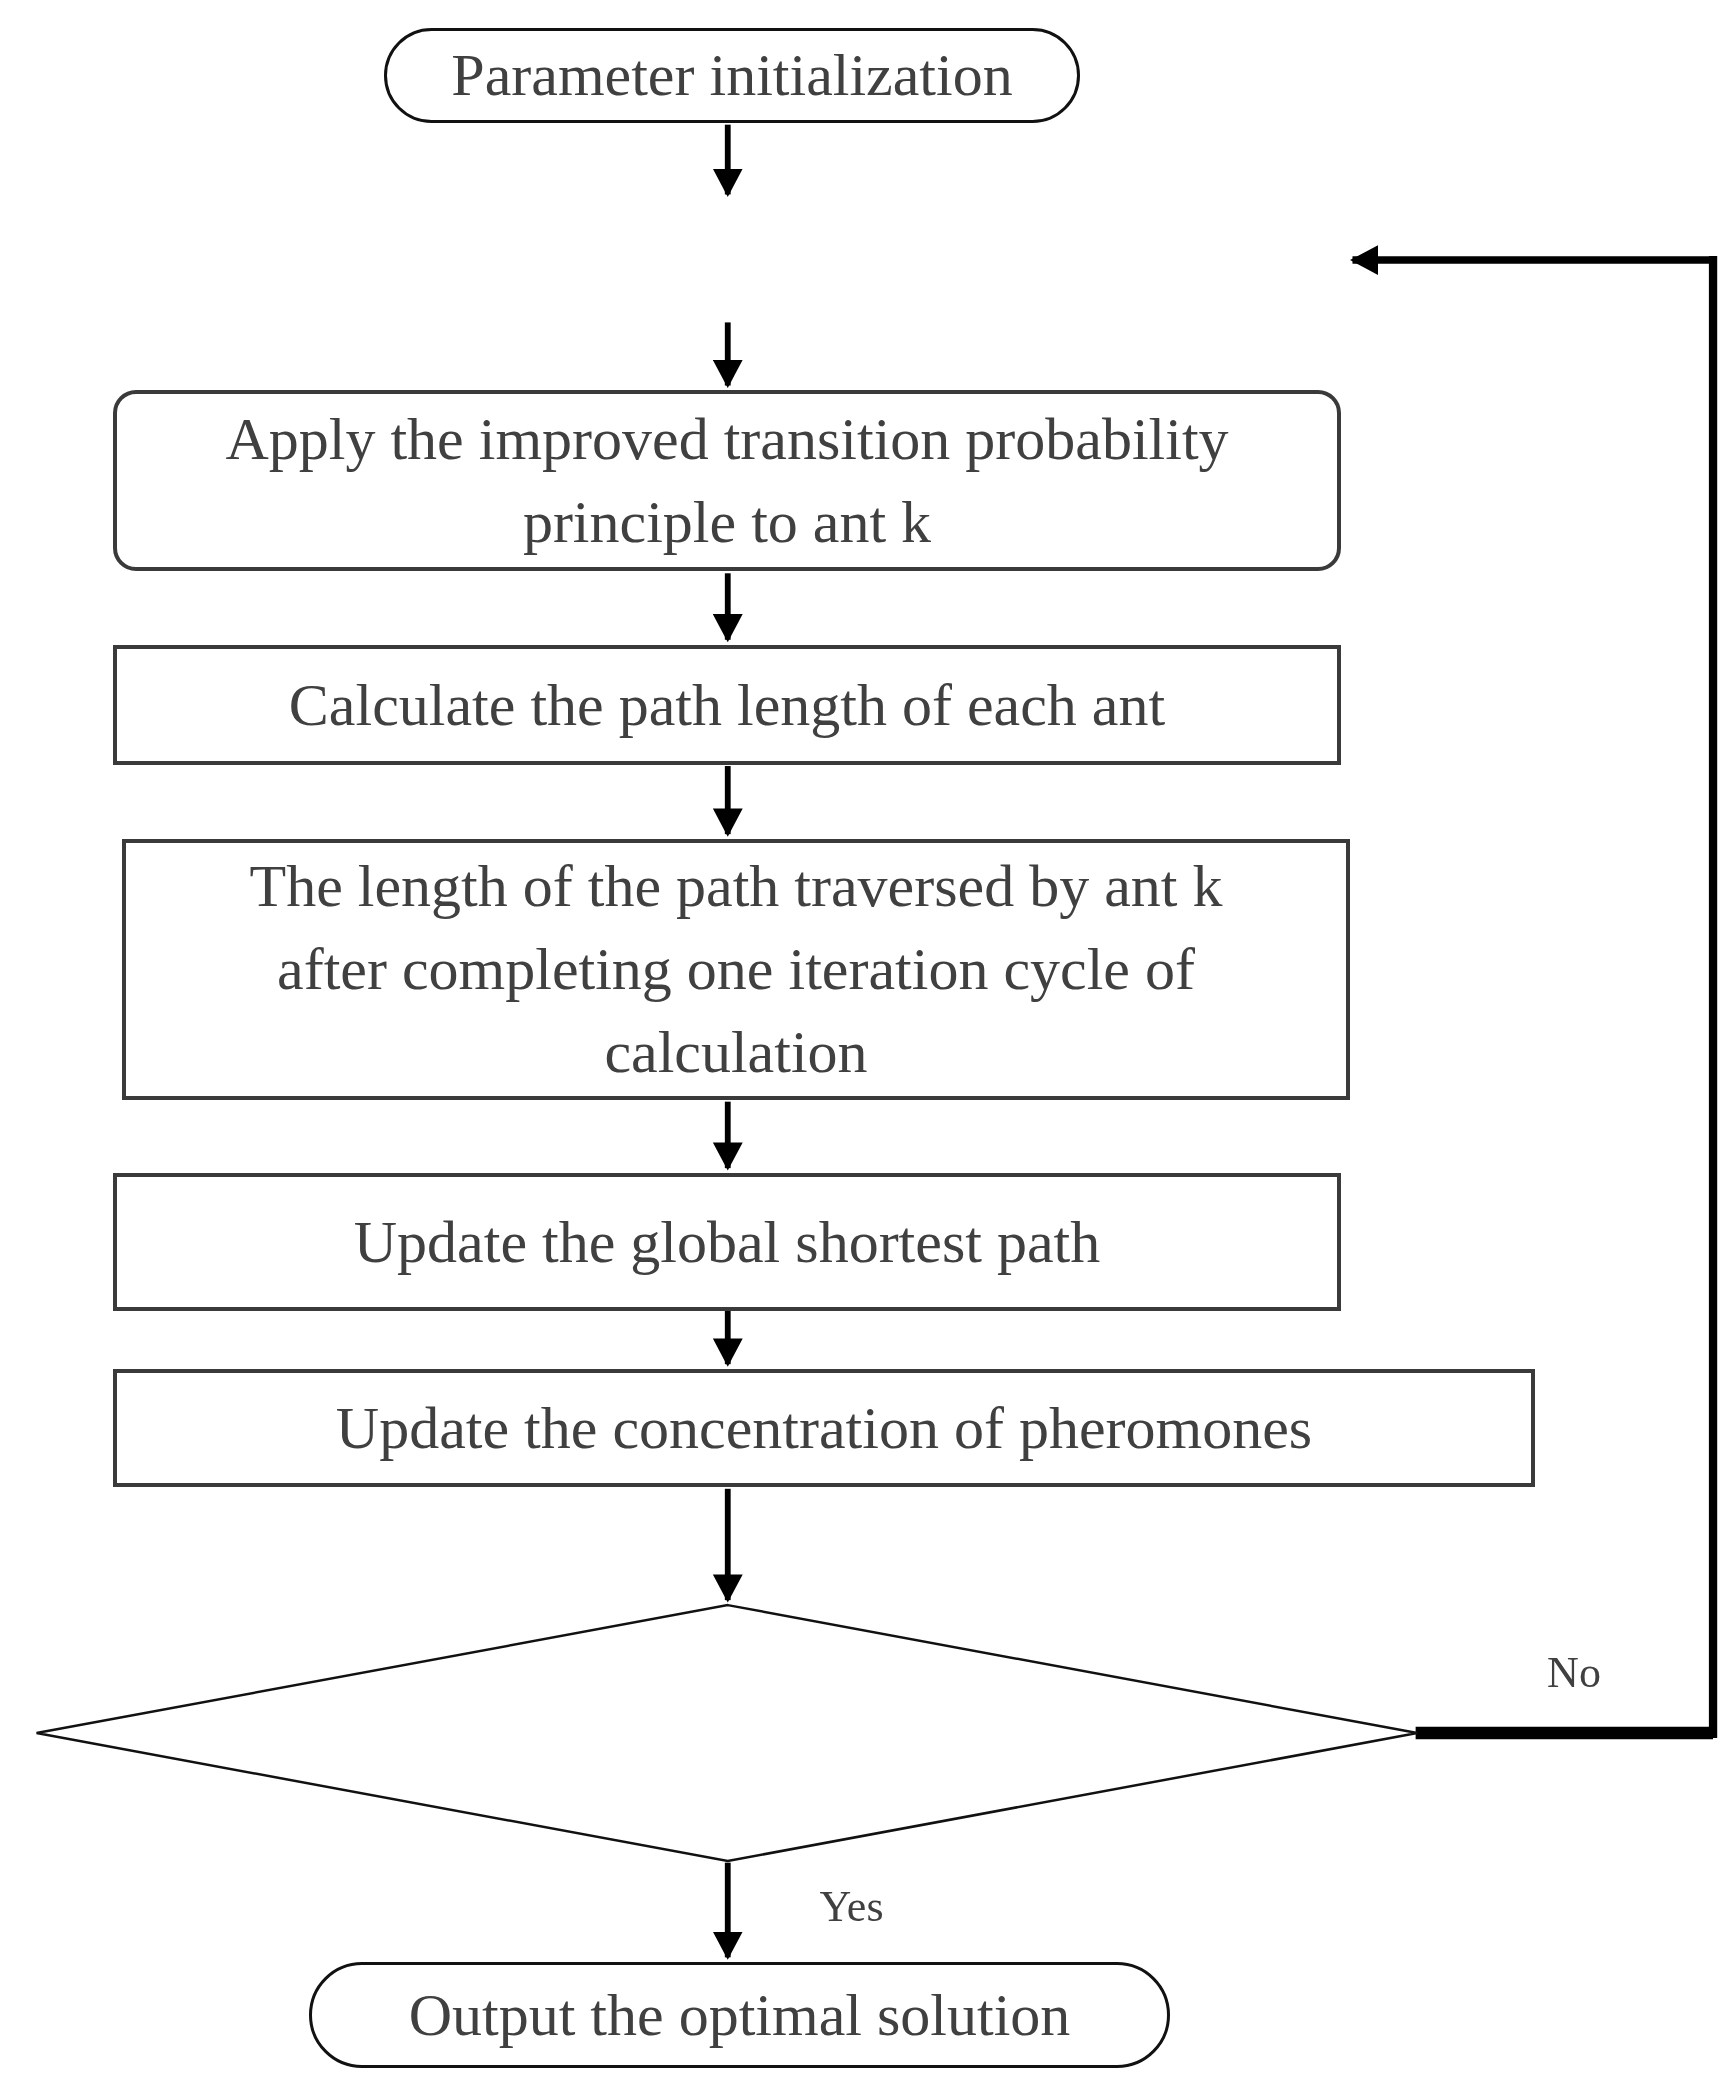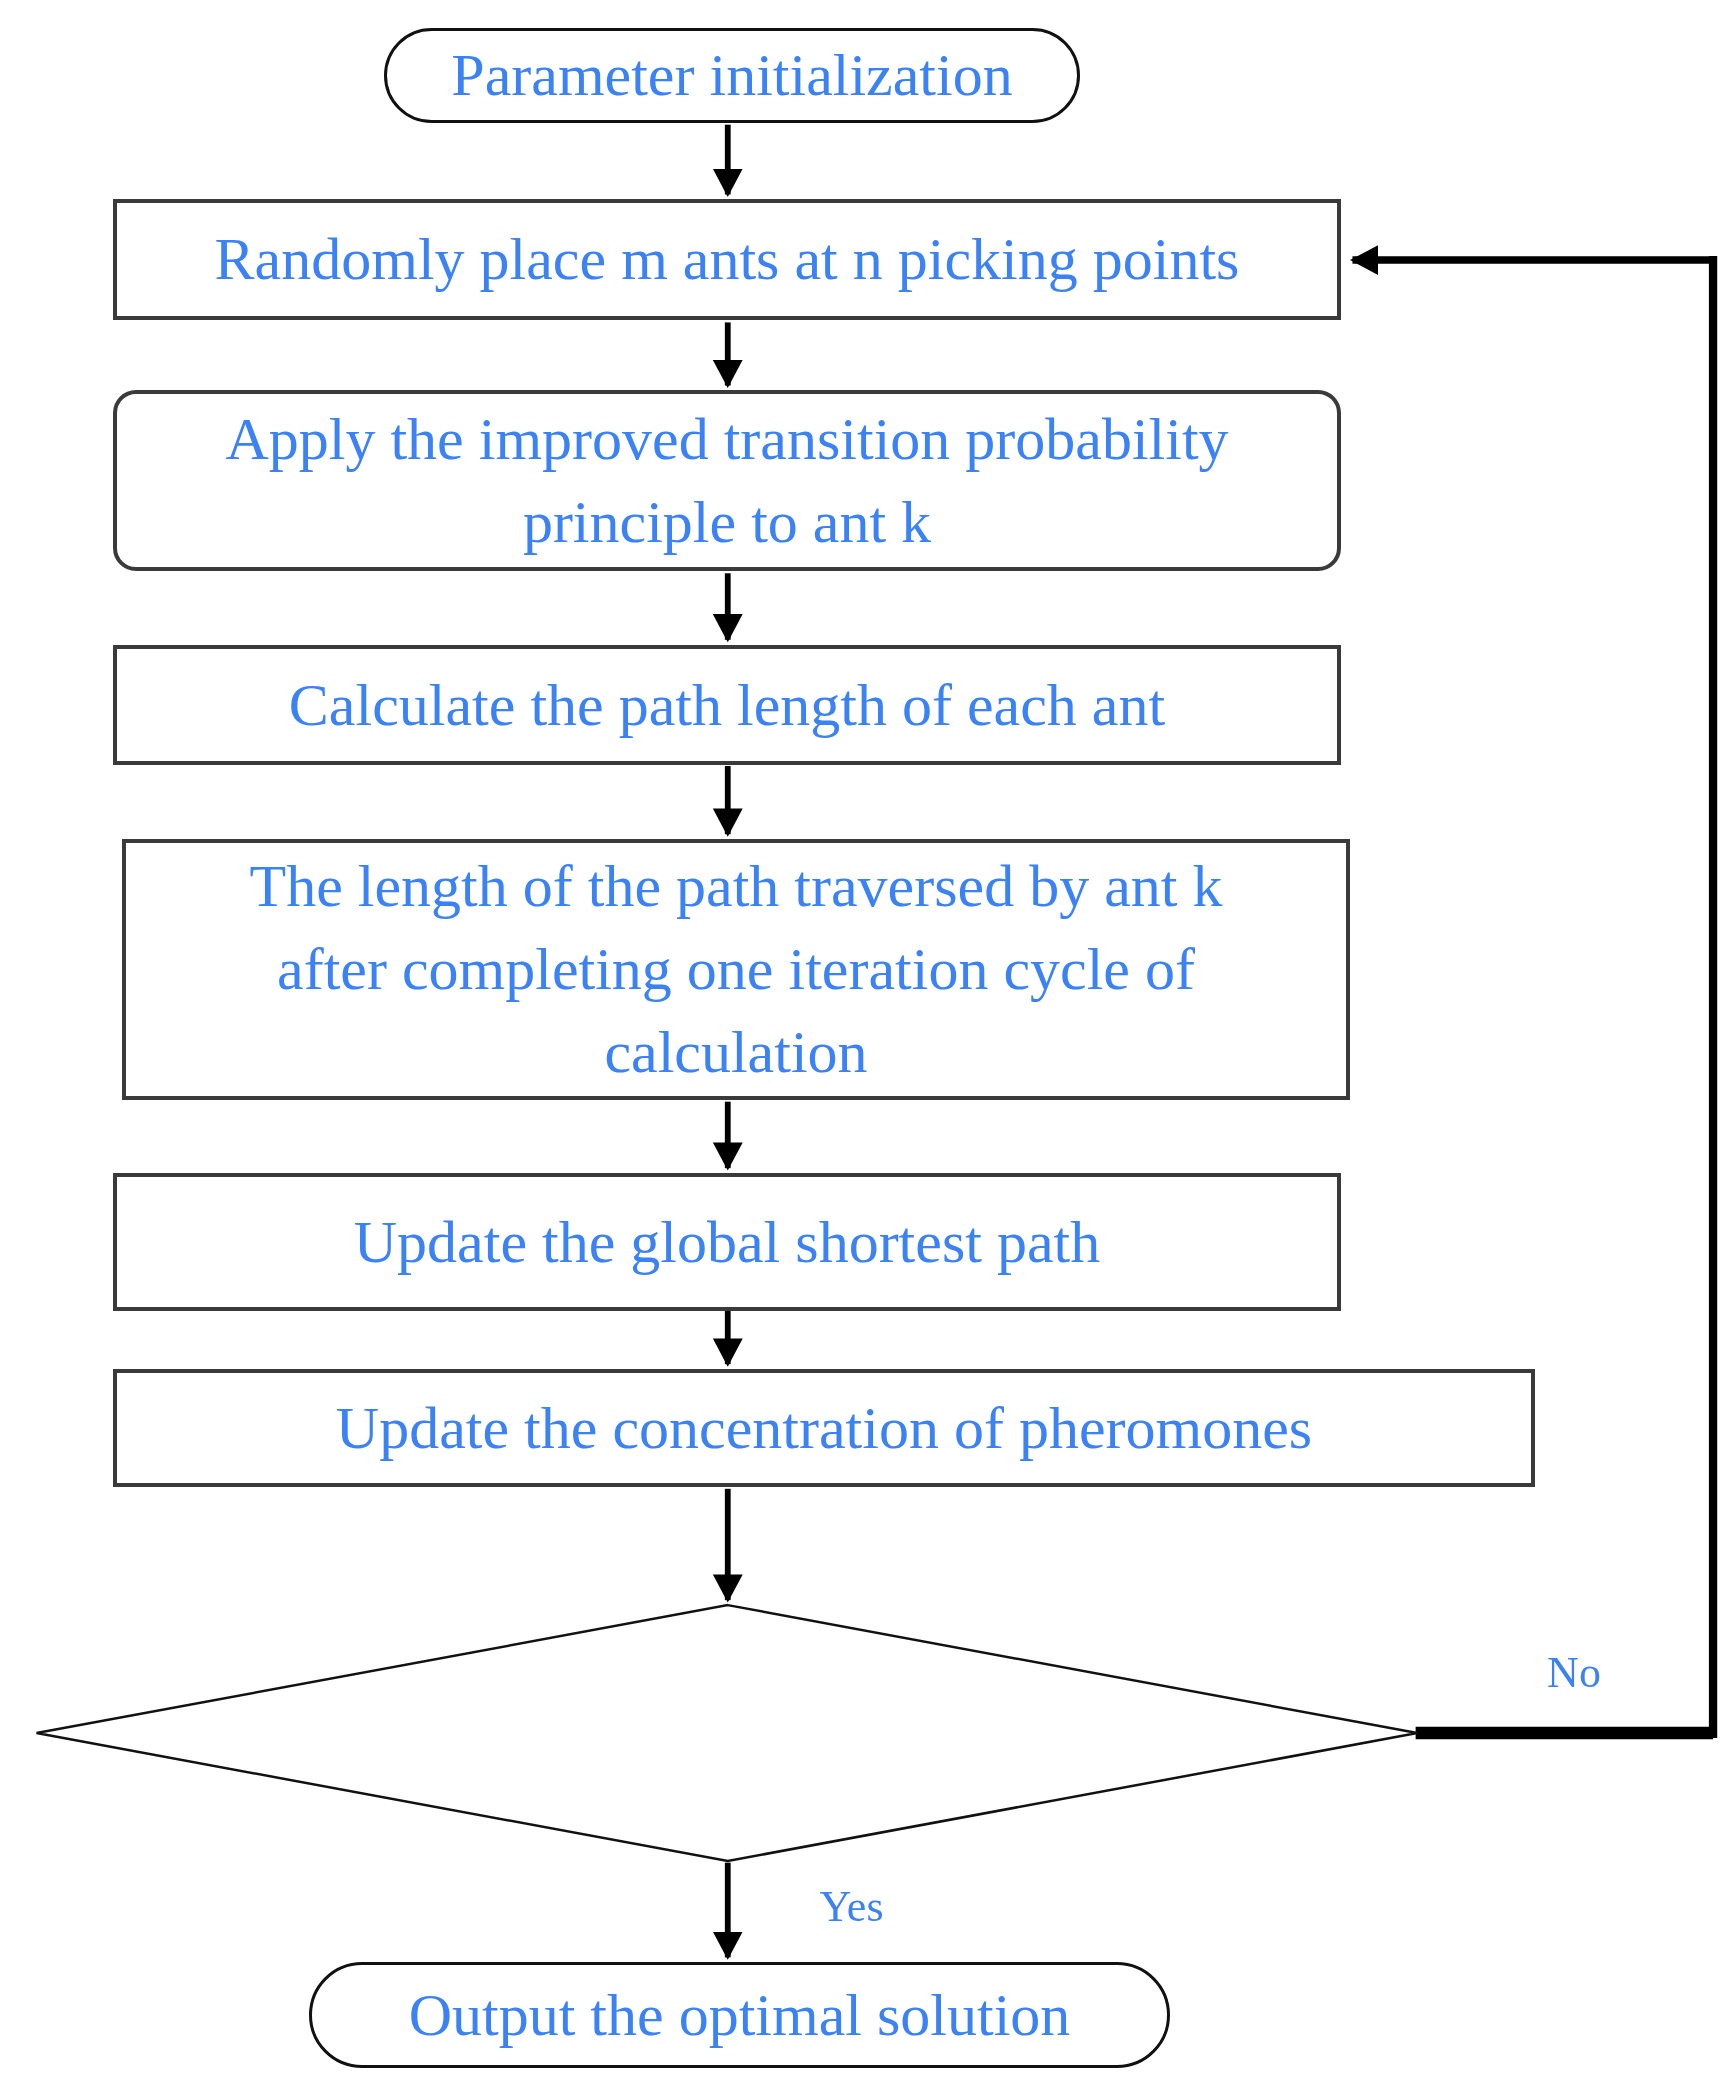--- a/index.html
+++ b/index.html
@@ -6,21 +6,21 @@
     margin: 0;
     padding: 0;
     background: #ffffff;
   }
   .canvas {
     position: relative;
     width: 1728px;
     height: 2097px;
     background: #ffffff;
     font-family: "Liberation Serif", "DejaVu Serif", serif;
-    color: #3b82f6;
+    color: #404040;
     overflow: hidden;
   }
   .layer {
     position: absolute;
     left: 0; top: 0;
     width: 1728px;
     height: 2097px;
   }
   .node {
     position: absolute;
@@ -84,21 +84,20 @@
     <line x1="876" y1="1326" x2="876" y2="1406" stroke="#000000" stroke-width="7" marker-end="url(#ah)"></line>
     <line x1="876" y1="1556" x2="876" y2="1642" stroke="#000000" stroke-width="7" marker-end="url(#ah)"></line>
     <line x1="876" y1="1792" x2="876" y2="1926" stroke="#000000" stroke-width="7" marker-end="url(#ah)"></line>
     <line x1="876" y1="2242" x2="876" y2="2356" stroke="#000000" stroke-width="7" marker-end="url(#ah)"></line>
 
     <polygon points="876,1932 1706,2086 876,2240 44,2086" fill="#ffffff" stroke="#111111" stroke-width="3"></polygon>
   </svg>
 
   <div class="node stadium" style="left:384px; top:28px; width:696px; height:95px; border-radius:48px;">Parameter initialization</div>
 
-  <div class="node process" style="left:113px; top:199px; width:1228px; height:121px;">Randomly place m ants at n picking points</div>
 
   <div class="node process" style="left:113px; top:390px; width:1228px; height:181px;border-radius:23px;">Apply the improved transition probability
 principle to ant k</div>
 
   <div class="node process" style="left:113px; top:645px; width:1228px; height:120px;">Calculate the path length of each ant</div>
 
   <div class="node process" style="left:113px; top:839px; width:1228px; height:261px;margin-left:9px;">The length of the path traversed by ant k
 after completing one iteration cycle of
 calculation</div>
 

